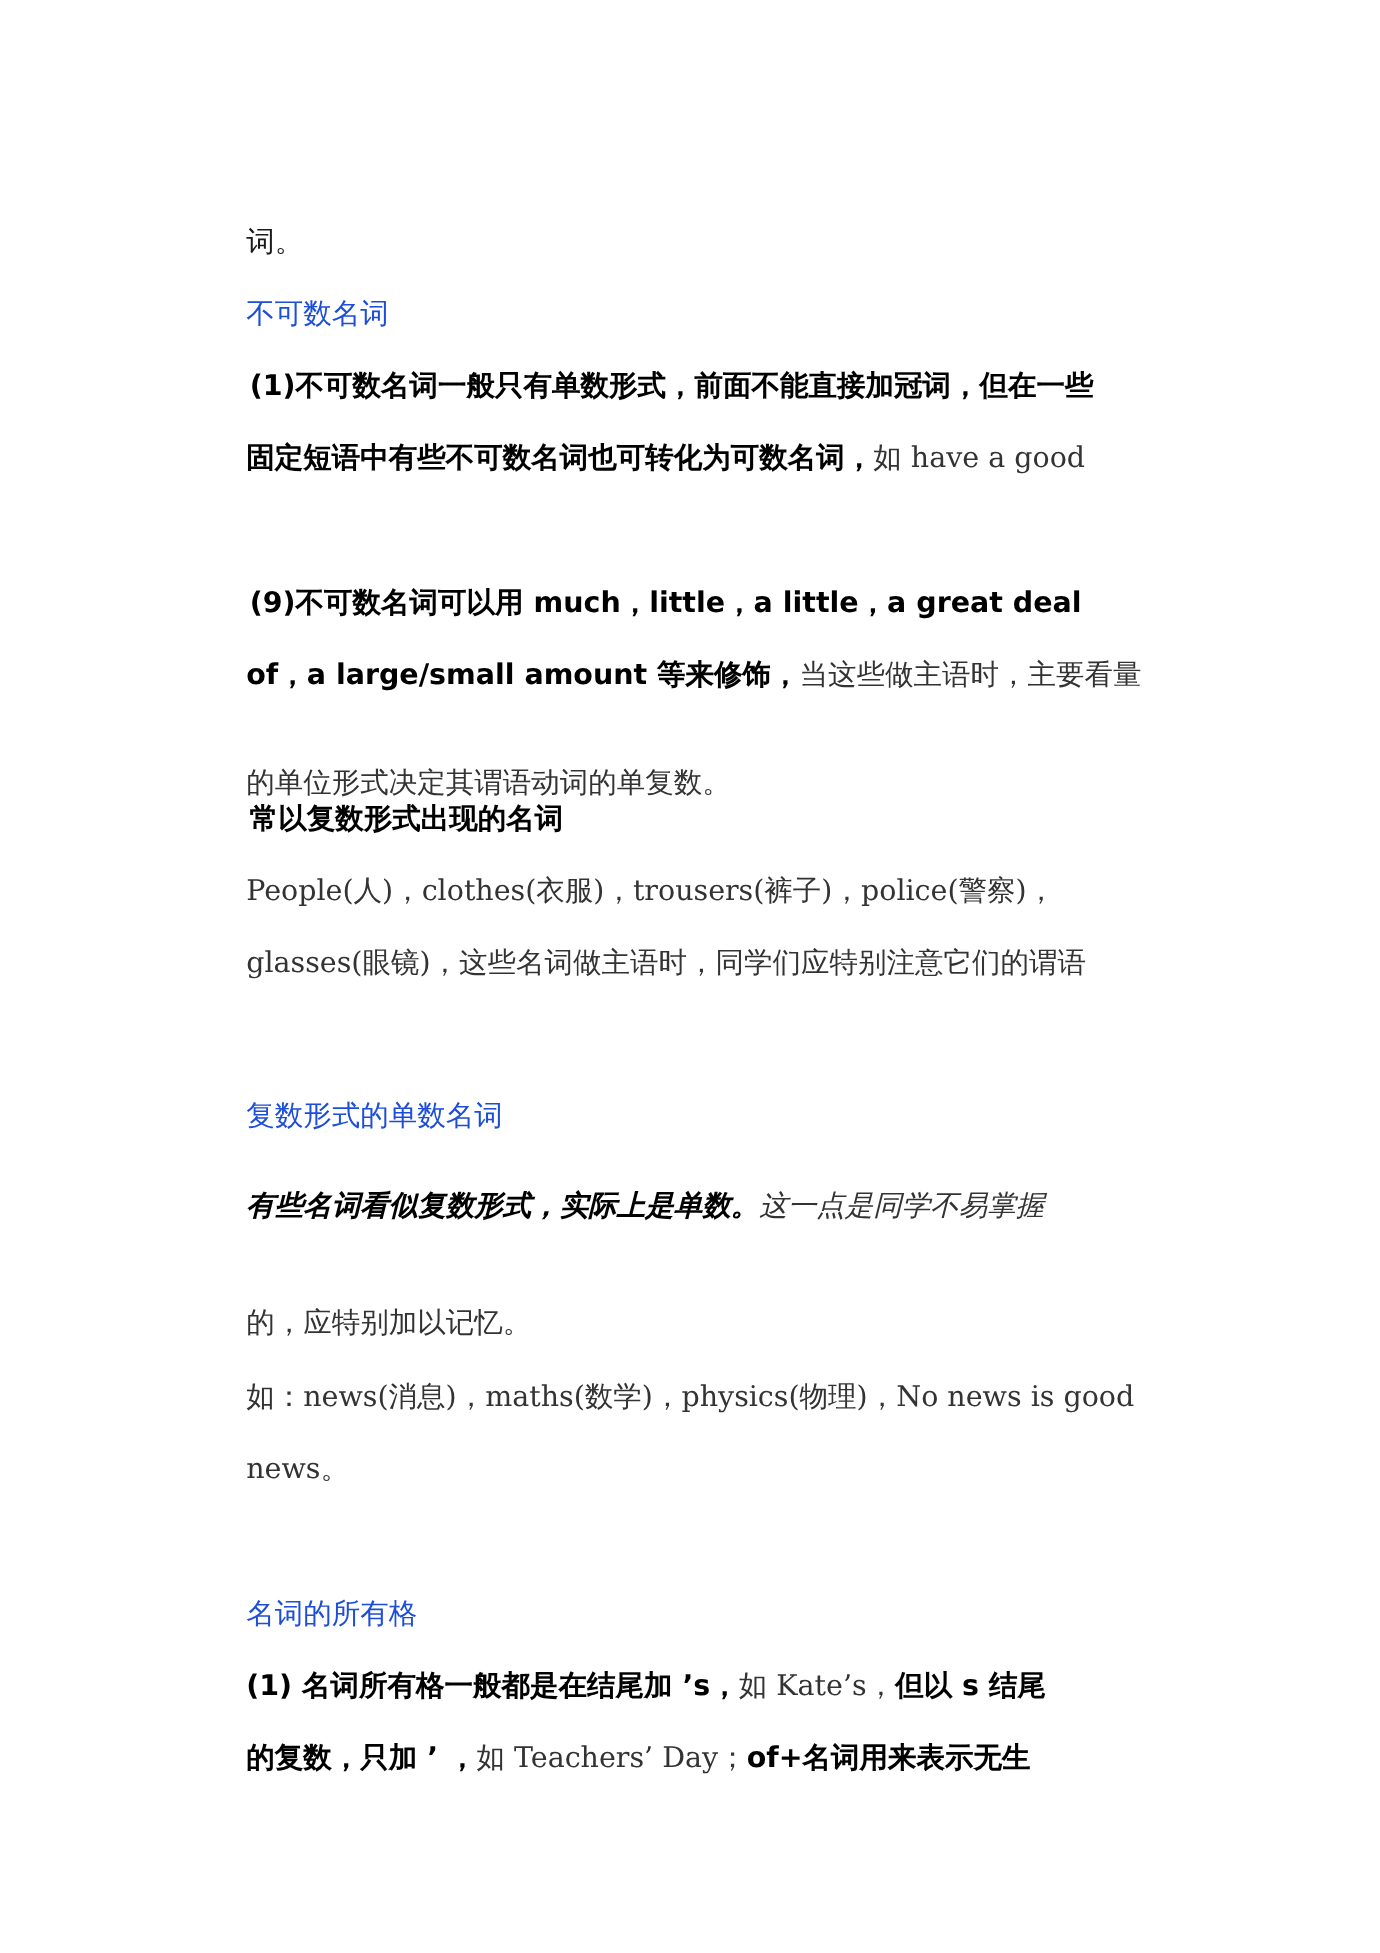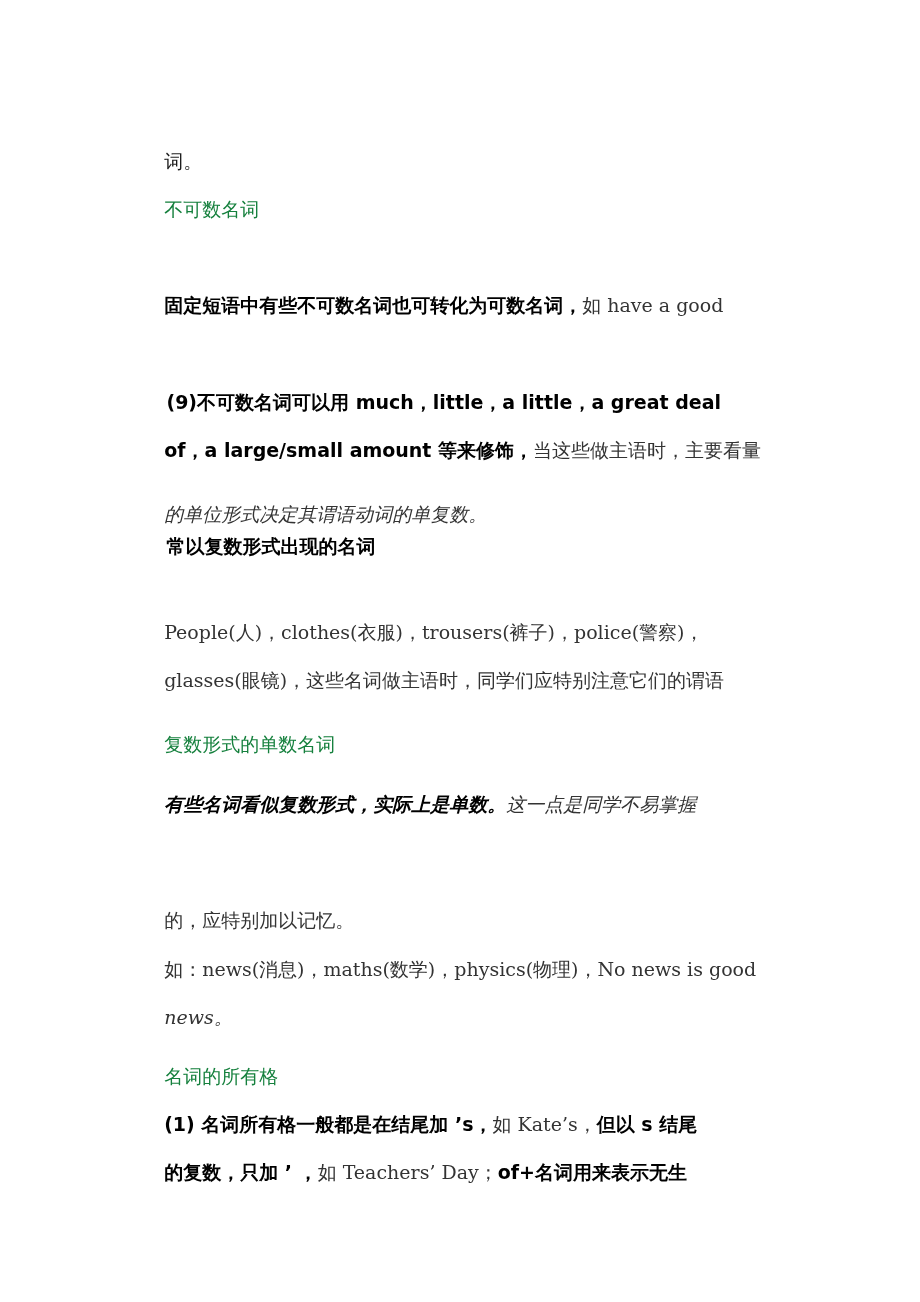--- a/index.html
+++ b/index.html
@@ -8,51 +8,54 @@
       position: absolute; left: 0; top: 0; width: 920px; height: 1302px;
       background: #ffffff;
     }
     .line {
       position: absolute; left: 140px;
       font-family: "DejaVu Serif", "Liberation Serif", serif;
       font-size: 19px; line-height: 24px; color: #1a1a1a;
       white-space: pre;
     }
     .b { font-weight: bold; font-family: "DejaVu Sans", "Liberation Sans", sans-serif; color: #000; }
-    .h { font-family: "DejaVu Sans", "Liberation Sans", sans-serif; font-weight: normal; color: #15803d; }
-    .g { color: #333; margin-top: 38px; }
+    .h { font-family: "DejaVu Sans", "Liberation Sans", sans-serif; font-weight: normal; color: #1d4ed8; }
+    .g { color: #333; }
   </style>
 </head>
 <body>
 
 <div class="page">
 
   <div class="line" style="top:125px;">
     <span>词。</span>
   </div>
 
   <div class="line h" style="top:173px;">
     <span>不可数名词</span>
   </div>
 
+  <div class="line b" style="top:221px;">
+    <span>(1)不可数名词一般只有单数形式，前面不能直接加冠词，但在一些</span>
+  </div>
 
   <div class="line" style="top:269px;">
     <span class="b">固定短语中有些不可数名词也可转化为可数名词，</span><span class="g">如 have a good</span>
   </div>
 
 
   <div class="line b" style="top:366px;">
     <span>(9)不可数名词可以用 much，little，a little，a great deal</span>
   </div>
 
   <div class="line" style="top:414px;">
     <span class="b">of，a large/small amount 等来修饰，</span><span class="g">当这些做主语时，主要看量</span>
   </div>
 
-  <div class="line g" style="top:440px;font-style:italic;">
+  <div class="line g" style="top:486px;">
     <span>的单位形式决定其谓语动词的单复数。</span>
   </div>
 
   <div class="line b" style="top:510px;">
     <span>常以复数形式出现的名词</span>
   </div>
 
   <div class="line g" style="top:558px;">
     <span>People(人)，clothes(衣服)，trousers(裤子)，police(警察)，</span>
   </div>
@@ -71,21 +74,21 @@
   </div>
 
   <div class="line g" style="top:846px;">
     <span>的，应特别加以记忆。</span>
   </div>
 
   <div class="line g" style="top:895px;">
     <span>如：news(消息)，maths(数学)，physics(物理)，No news is good</span>
   </div>
 
-  <div class="line g" style="top:943px;font-style:italic;">
+  <div class="line g" style="top:943px;">
     <span>news。</span>
   </div>
 
   <div class="line h" style="top:1040px;">
     <span>名词的所有格</span>
   </div>
 
   <div class="line" style="top:1088px;">
     <span class="b">(1) 名词所有格一般都是在结尾加 ’s，</span><span class="g">如 Kate’s，</span><span class="b">但以 s 结尾</span>
   </div>

